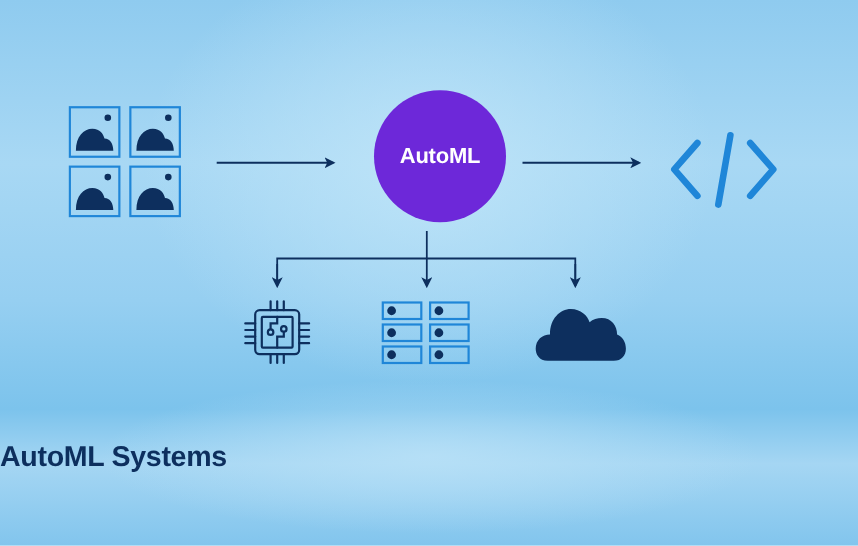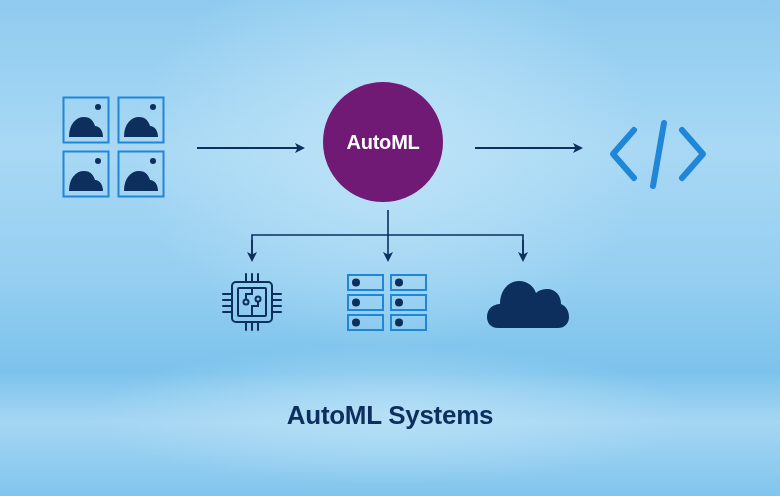--- a/index.html
+++ b/index.html
@@ -7,26 +7,26 @@
       width: 780px; height: 496px; overflow: hidden; position: relative;
       background:
         radial-gradient(ellipse 260px 200px at 390px 150px, rgba(190,228,248,0.95), rgba(190,228,248,0) 100%),
         radial-gradient(ellipse 300px 70px at 390px 415px, rgba(185,225,247,0.85), rgba(185,225,247,0) 100%),
         linear-gradient(180deg, #8fcbef 0%, #a8d8f4 30%, #96cff1 55%, #7cc3ec 75%, #a5d6f3 85%, #82c5ed 100%);
       font-family: "Liberation Sans", sans-serif;
     }
     .layer { position: absolute; left: 0; top: 0; width: 780px; height: 496px; }
     .abs { position: absolute; }
     .center-node {
-      left: 323px; top: 82px; width: 120px; height: 120px; border-radius: 50%;
-      background: #701a75; display: flex; align-items: center; justify-content: center;
+      left: 340px; top: 82px; width: 120px; height: 120px; border-radius: 50%;
+      background: #6d28d9; display: flex; align-items: center; justify-content: center;
     }
     .center-label { color: #ffffff; font-weight: bold; font-size: 20px; letter-spacing: -0.2px; }
     .title {
-      left: 0; width: 780px; top: 400px; text-align: center;
+      left: 0; width: 780px; top: 400px; 
       color: #0d2f5e; font-weight: bold; font-size: 26px; letter-spacing: -0.3px;
     }
   </style>
 </head>
 <body>
 
 <svg class="layer" width="780" height="496" viewBox="0 0 780 496">
   <defs>
     <marker id="ah" markerWidth="10" markerHeight="10" refX="8" refY="5" orient="auto" markerUnits="userSpaceOnUse">
       <path d="M0,0 L10,5 L0,10 L2.5,5 Z" fill="#0d2f5e"></path>

